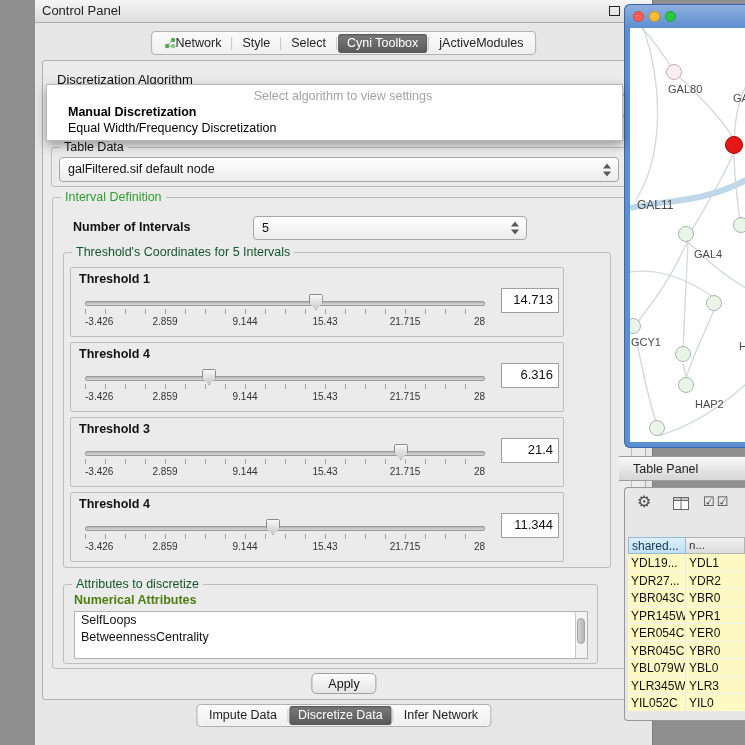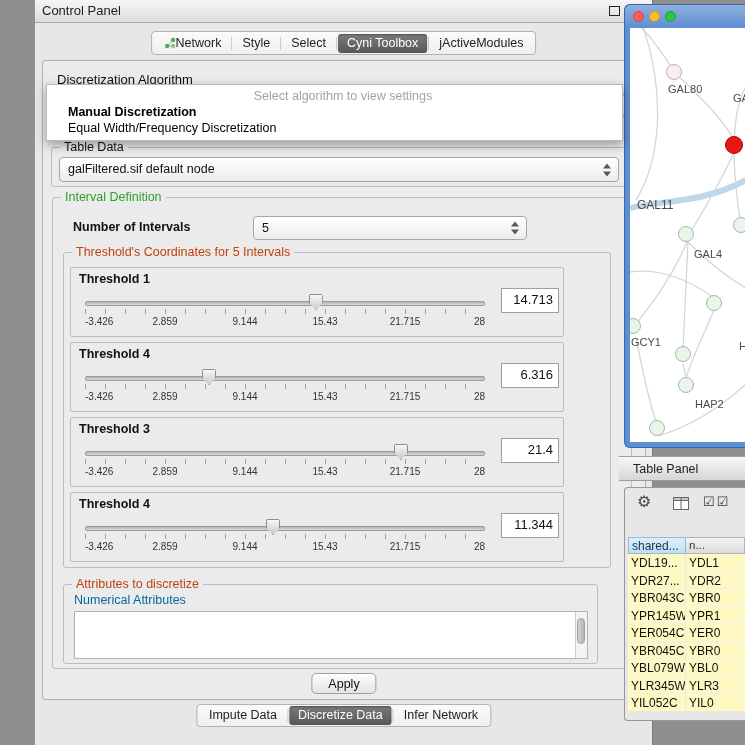--- a/index.html
+++ b/index.html
@@ -31,21 +31,21 @@
   .alg-combo{left:15px;top:32px;width:567px;height:25px;}
   
   .popup{position:absolute;left:3px;top:23px;width:558px;background:#fff;border:1px solid #b9b9b9;box-shadow:0 4px 10px rgba(0,0,0,.35);z-index:10;padding:3px 0 4px 17px;}
   .popup-hint{color:#a3a3a3;text-align:center;font-size:12.5px;height:16px;line-height:16px;}
   .popup-item{font-size:12.5px;color:#000;height:16px;line-height:16px;padding-left:4px;}
   .popup-item.bold{font-weight:bold;}
   
   .group{position:absolute;border:1px solid #bdbdbd;border-radius:3px;box-sizing:border-box;}
   .gtitle{position:absolute;top:-8px;left:8px;background:#ebebeb;padding:0 4px;font-size:12.5px;color:#111;white-space:nowrap;}
   .gtitle.green{color:#2e9e2e;}
-  .gtitle.blue{color:#c2410c;text-align:right;}
+  .gtitle.blue{color:#14532d;text-align:right;}
   .group-td{left:8px;top:86px;width:578px;height:40px;}
   .td-combo{left:7px;top:9px;width:560px;height:25px;}
   .group-id{left:9px;top:136px;width:580px;height:472px;}
   .noi-label{position:absolute;left:20px;top:22px;font-size:12.5px;font-weight:bold;color:#111;}
   .noi-combo{left:200px;top:18px;width:274px;height:24px;}
   .group-thr{left:10px;top:54px;width:548px;height:316px;}
   .group-attrs{left:10px;top:386px;width:535px;height:80px;}
   
   .thr-panel{position:absolute;left:6px;width:494px;height:70px;border:1px solid #bdbdbd;border-radius:2px;background:#ebebeb;box-sizing:border-box;}
   .thr-label{position:absolute;left:8px;top:4px;font-size:12.5px;font-weight:bold;color:#111;}
@@ -56,21 +56,21 @@
   .thr-scale span{position:absolute;font-size:10px;color:#333;white-space:nowrap;}
   .thr-scale .p0{left:0;}
   .thr-scale .p1{left:20%;transform:translateX(-50%);}
   .thr-scale .p2{left:40%;transform:translateX(-50%);}
   .thr-scale .p3{left:60%;transform:translateX(-50%);}
   .thr-scale .p4{left:80%;transform:translateX(-50%);}
   .thr-scale .p5{right:0;}
   .thr-thumb{position:absolute;top:4px;width:14px;height:16px;background:linear-gradient(#fbfbfb,#c6c6c6);clip-path:polygon(10% 0,90% 0,100% 10%,100% 55%,50% 100%,0 55%,0 10%);box-shadow:inset 0 0 0 1px #8c8c8c;}
   .thr-value{position:absolute;left:430px;top:20px;width:58px;height:25px;background:#fff;border:1px solid #9f9f9f;box-sizing:border-box;font-size:13px;color:#111;text-align:right;padding:3px 5px 0 0;}
   
-  .attrs-heading{position:absolute;left:10px;top:8px;font-size:12.5px;font-weight:normal;color:#0369a1;}
+  .attrs-heading{position:absolute;left:10px;top:8px;font-size:12.5px;font-weight:bold;color:#4d7c0f;}
   .listbox{position:absolute;left:10px;top:26px;width:514px;height:48px;background:#fff;border:1px solid #b3b3b3;box-sizing:border-box;overflow:hidden;}
   .list-item{font-size:12.5px;color:#111;line-height:16.5px;padding-left:6px;white-space:nowrap;}
   .vscroll{position:absolute;right:0;top:0;bottom:0;width:11px;background:#f3f3f3;border-left:1px solid #cccccc;}
   .vthumb{position:absolute;left:1px;top:6px;width:8px;height:26px;background:linear-gradient(90deg,#d3d3d3,#b4b4b4);border:1px solid #a3a3a3;border-radius:4px;box-sizing:border-box;}
   
   .apply-btn{position:absolute;left:50%;transform:translateX(-50%);top:612px;height:21px;padding:0 16px;background:linear-gradient(#fdfdfd,#e4e4e4);border:1px solid #9f9f9f;border-radius:5px;font-size:12.5px;color:#111;line-height:20px;box-sizing:border-box;}
   
   .net-icon{display:inline-block;width:12px;height:12px;}
   
   .net-window{position:absolute;left:624px;top:4px;width:121px;height:444px;background:#5c8ed2;border:1px solid #3a67a9;border-right:none;border-radius:6px 0 0 6px;box-sizing:border-box;}
@@ -243,20 +243,22 @@
             <div class="thr-thumb" style="left: calc(46.9993% - 7px);"></div>
           </div>
           <div class="thr-value">11.344</div>
         </div>
       </div>
 
       <div class="group group-attrs">
         <span class="gtitle blue">Attributes to discretize</span>
         <div class="attrs-heading">Numerical Attributes</div>
         <div class="listbox">
+          <div class="list-item">SelfLoops</div>
+          <div class="list-item">BetweennessCentrality</div>
           <div class="vscroll">
               <div class="vthumb"></div>
             </div>
         </div>
       </div>
     </div>
 
     <div class="apply-btn">Apply</div>
   </div>
 

